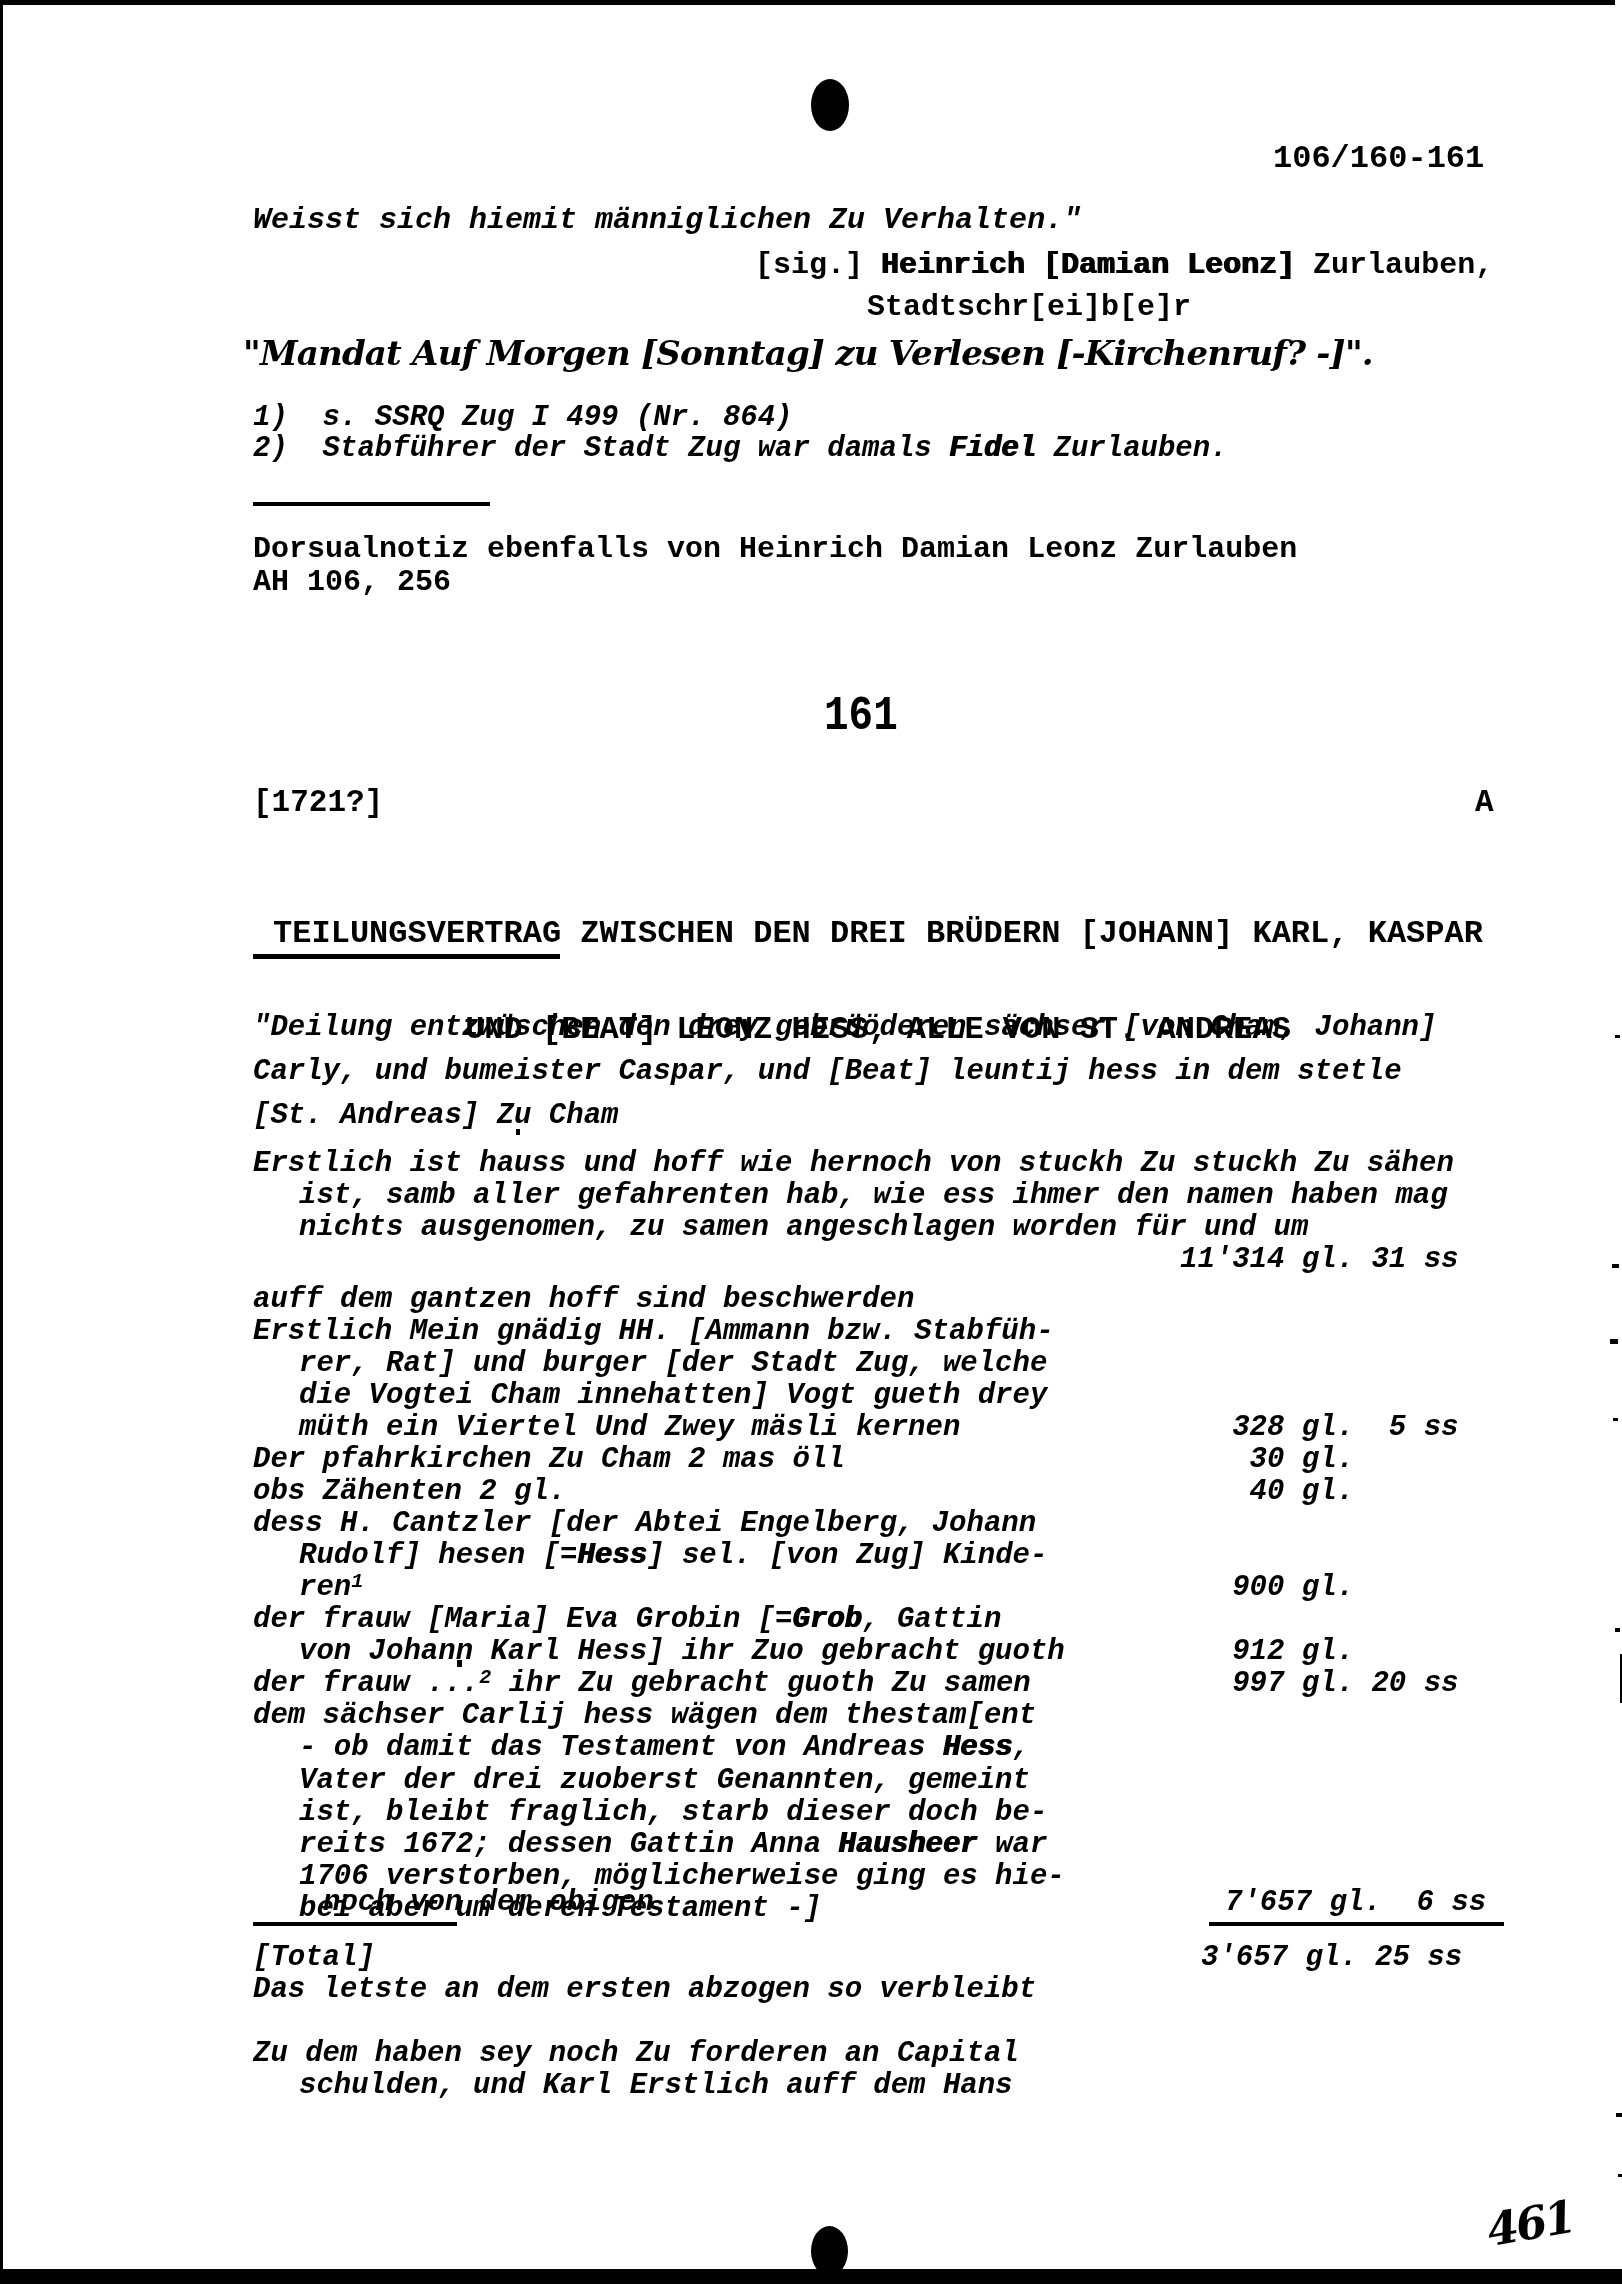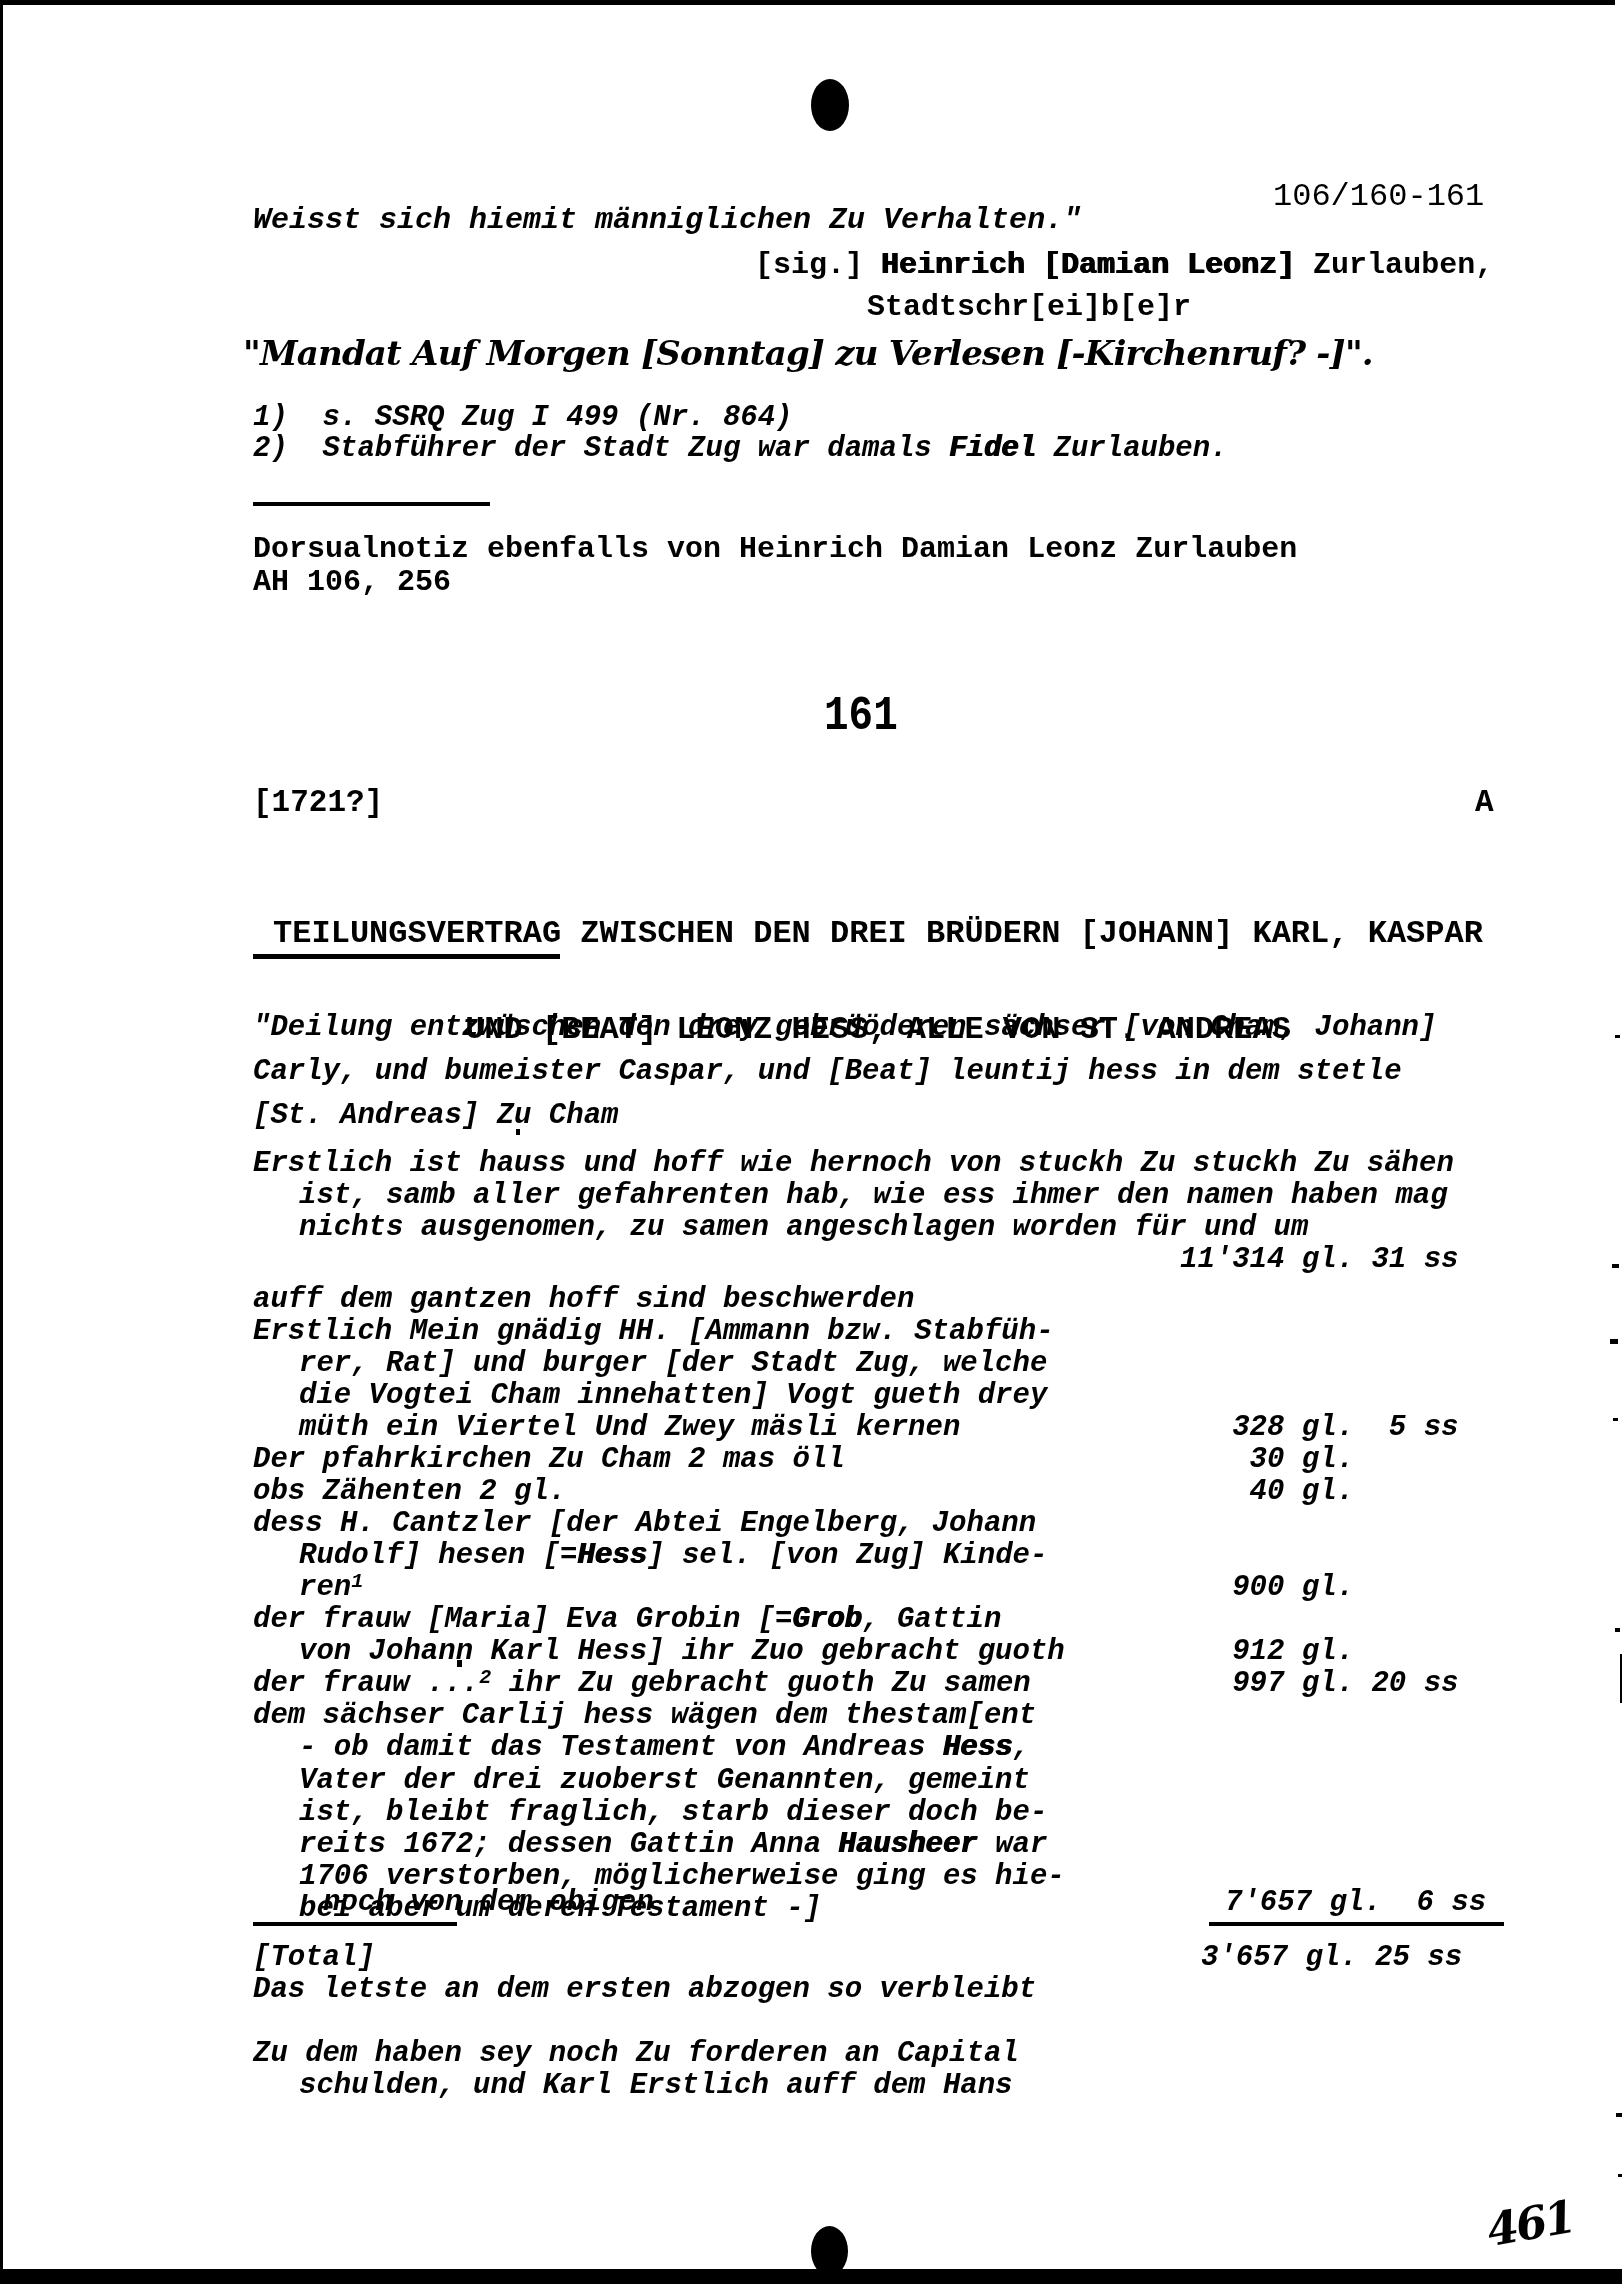--- a/index.html
+++ b/index.html
@@ -8,21 +8,21 @@
     overflow:hidden;color:#000;
     font-family:"Liberation Mono","DejaVu Sans Mono",monospace;
   }
   .abs{position:absolute;white-space:pre;}
   .mono{font-weight:700;font-size:30px;}
   .it{font-style:italic;}
   .xb{text-shadow:0.8px 0 0 currentColor,-0.5px 0 0 currentColor;}
   sup{font-size:20px;position:relative;top:-0.38em;vertical-align:baseline;line-height:0;}
 
   
-  .archive-ref{left:1273px;top:140px;font-size:32px;font-weight:400;margin-top:38px;}
+  .archive-ref{left:1273px;top:140px;font-size:32px;font-weight:700;}
   .closing-line{left:253px;top:203px;}
   .sig-line{left:755px;top:248px;}
   .sig-role{left:867px;top:290px;}
   .script-line{
     left:243px;top:333px;font-family:"DejaVu Serif",serif;font-style:italic;
     font-weight:700;font-size:34px;letter-spacing:-0.8px;white-space:pre;
   }
   .footnote-1{left:253px;top:401px;font-size:29px;}
   .footnote-2{left:253px;top:432px;font-size:29px;}
   .rule{position:absolute;background:#000;}

